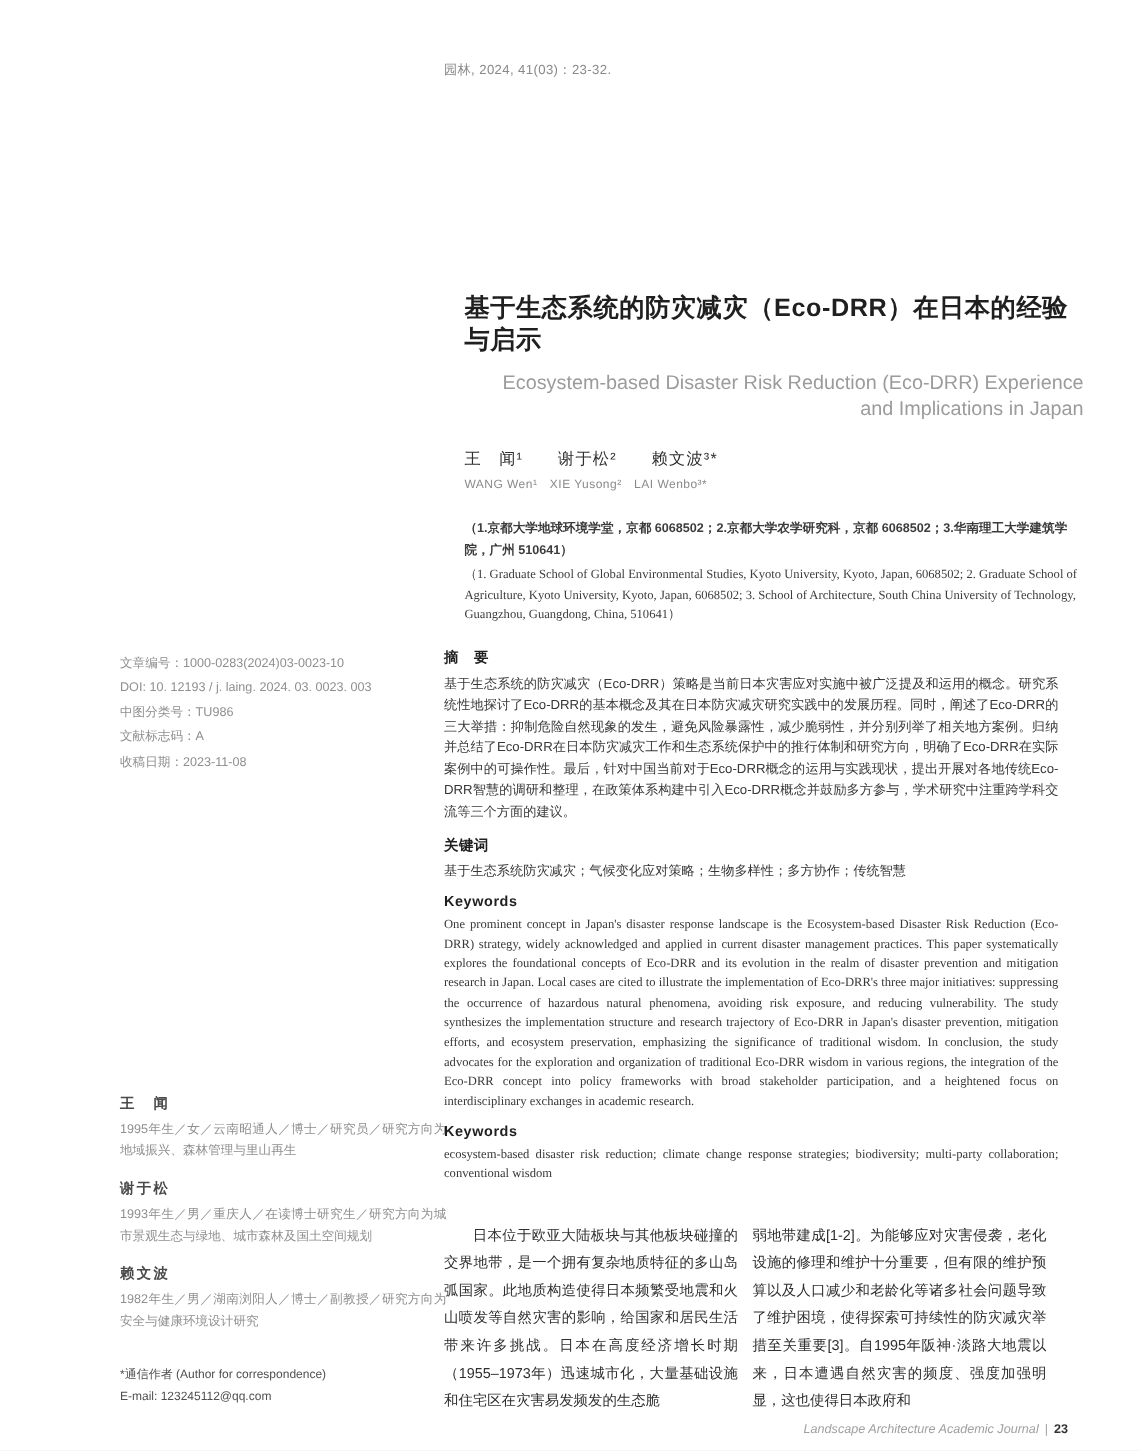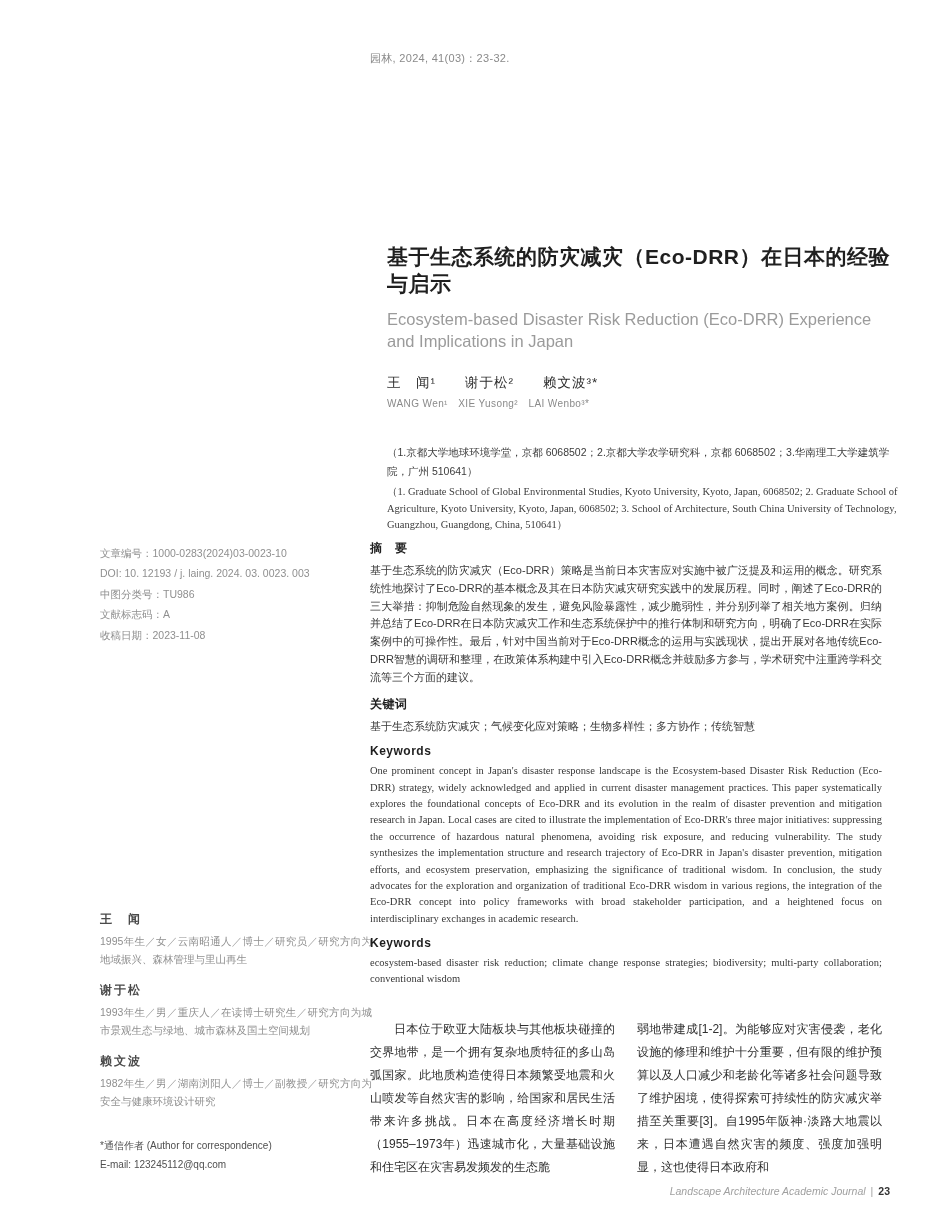--- a/index.html
+++ b/index.html
@@ -14,24 +14,25 @@
     font-size:11px; color:#8a8a8a; letter-spacing:.3px;
   }
   .title-block { position:absolute; left:387px; top:243px; width:516px; }
   .title-zh {
     font-size:21px; font-weight:bold; color:#1f1f1f; letter-spacing:.5px;
     line-height:1.3;
   }
   .title-en {
     margin-top:10px; font-size:16.5px; color:#9b9b9b; line-height:1.35;
     font-weight:400;
+    text-align:right;
   }
   .authors-zh { margin-top:22px; font-size:13.5px; color:#2e2e2e; letter-spacing:1px; }
   .authors-en { margin-top:5px; font-size:10px; color:#8a8a8a; letter-spacing:.4px; }
-  .affil-zh { margin-top:32px; font-size:10.5px; color:#3c3c3c; line-height:1.75; }
+  .affil-zh { margin-top:20px; font-size:10.5px; color:#3c3c3c; line-height:1.75;font-weight:bold; }
   .affil-en {
     margin-top:4px; font-size:10.5px; color:#3c3c3c; line-height:1.6;
     font-family:"Liberation Serif", serif;
   }
 
   .sidebar { position:absolute; left:100px; top:543px; width:272px; }
   .meta-line { font-size:10.5px; color:#8f8f8f; line-height:1.95; }
   .bios { margin-top:266px; }
   .bio { margin-bottom:13px; }
   .bio-name { font-size:12px; font-weight:bold; color:#4a4a4a; letter-spacing:2px; margin-bottom:5px; }
@@ -45,21 +46,21 @@
   .gap { height:9px; }
   .abstract-en {
     font-family:"Liberation Serif", serif;
     font-size:10.5px; color:#383838; line-height:1.56; text-align:justify;
   }
   .kw-en {
     font-family:"Liberation Serif", serif;
     font-size:10.5px; color:#383838; line-height:1.55; text-align:justify;
   }
 
-  .body-text { display:flex; gap:22px; margin-top:30px; }
+  .body-text { display:flex; gap:12px; margin-top:30px; }
   .body-col {
     width:245px; font-size:12px; line-height:1.92; color:#2f2f2f;
     text-align:justify;
   }
   .body-col.first { text-indent:2em; }
 
   .footer { position:absolute; right:60px; bottom:12px; font-size:10.5px; }
   .footer .jname { font-style:italic; color:#a0a0a0; }
   .footer .sep { color:#a0a0a0; margin:0 5px; }
   .footer .pnum { font-weight:bold; color:#333; font-style:normal; }

